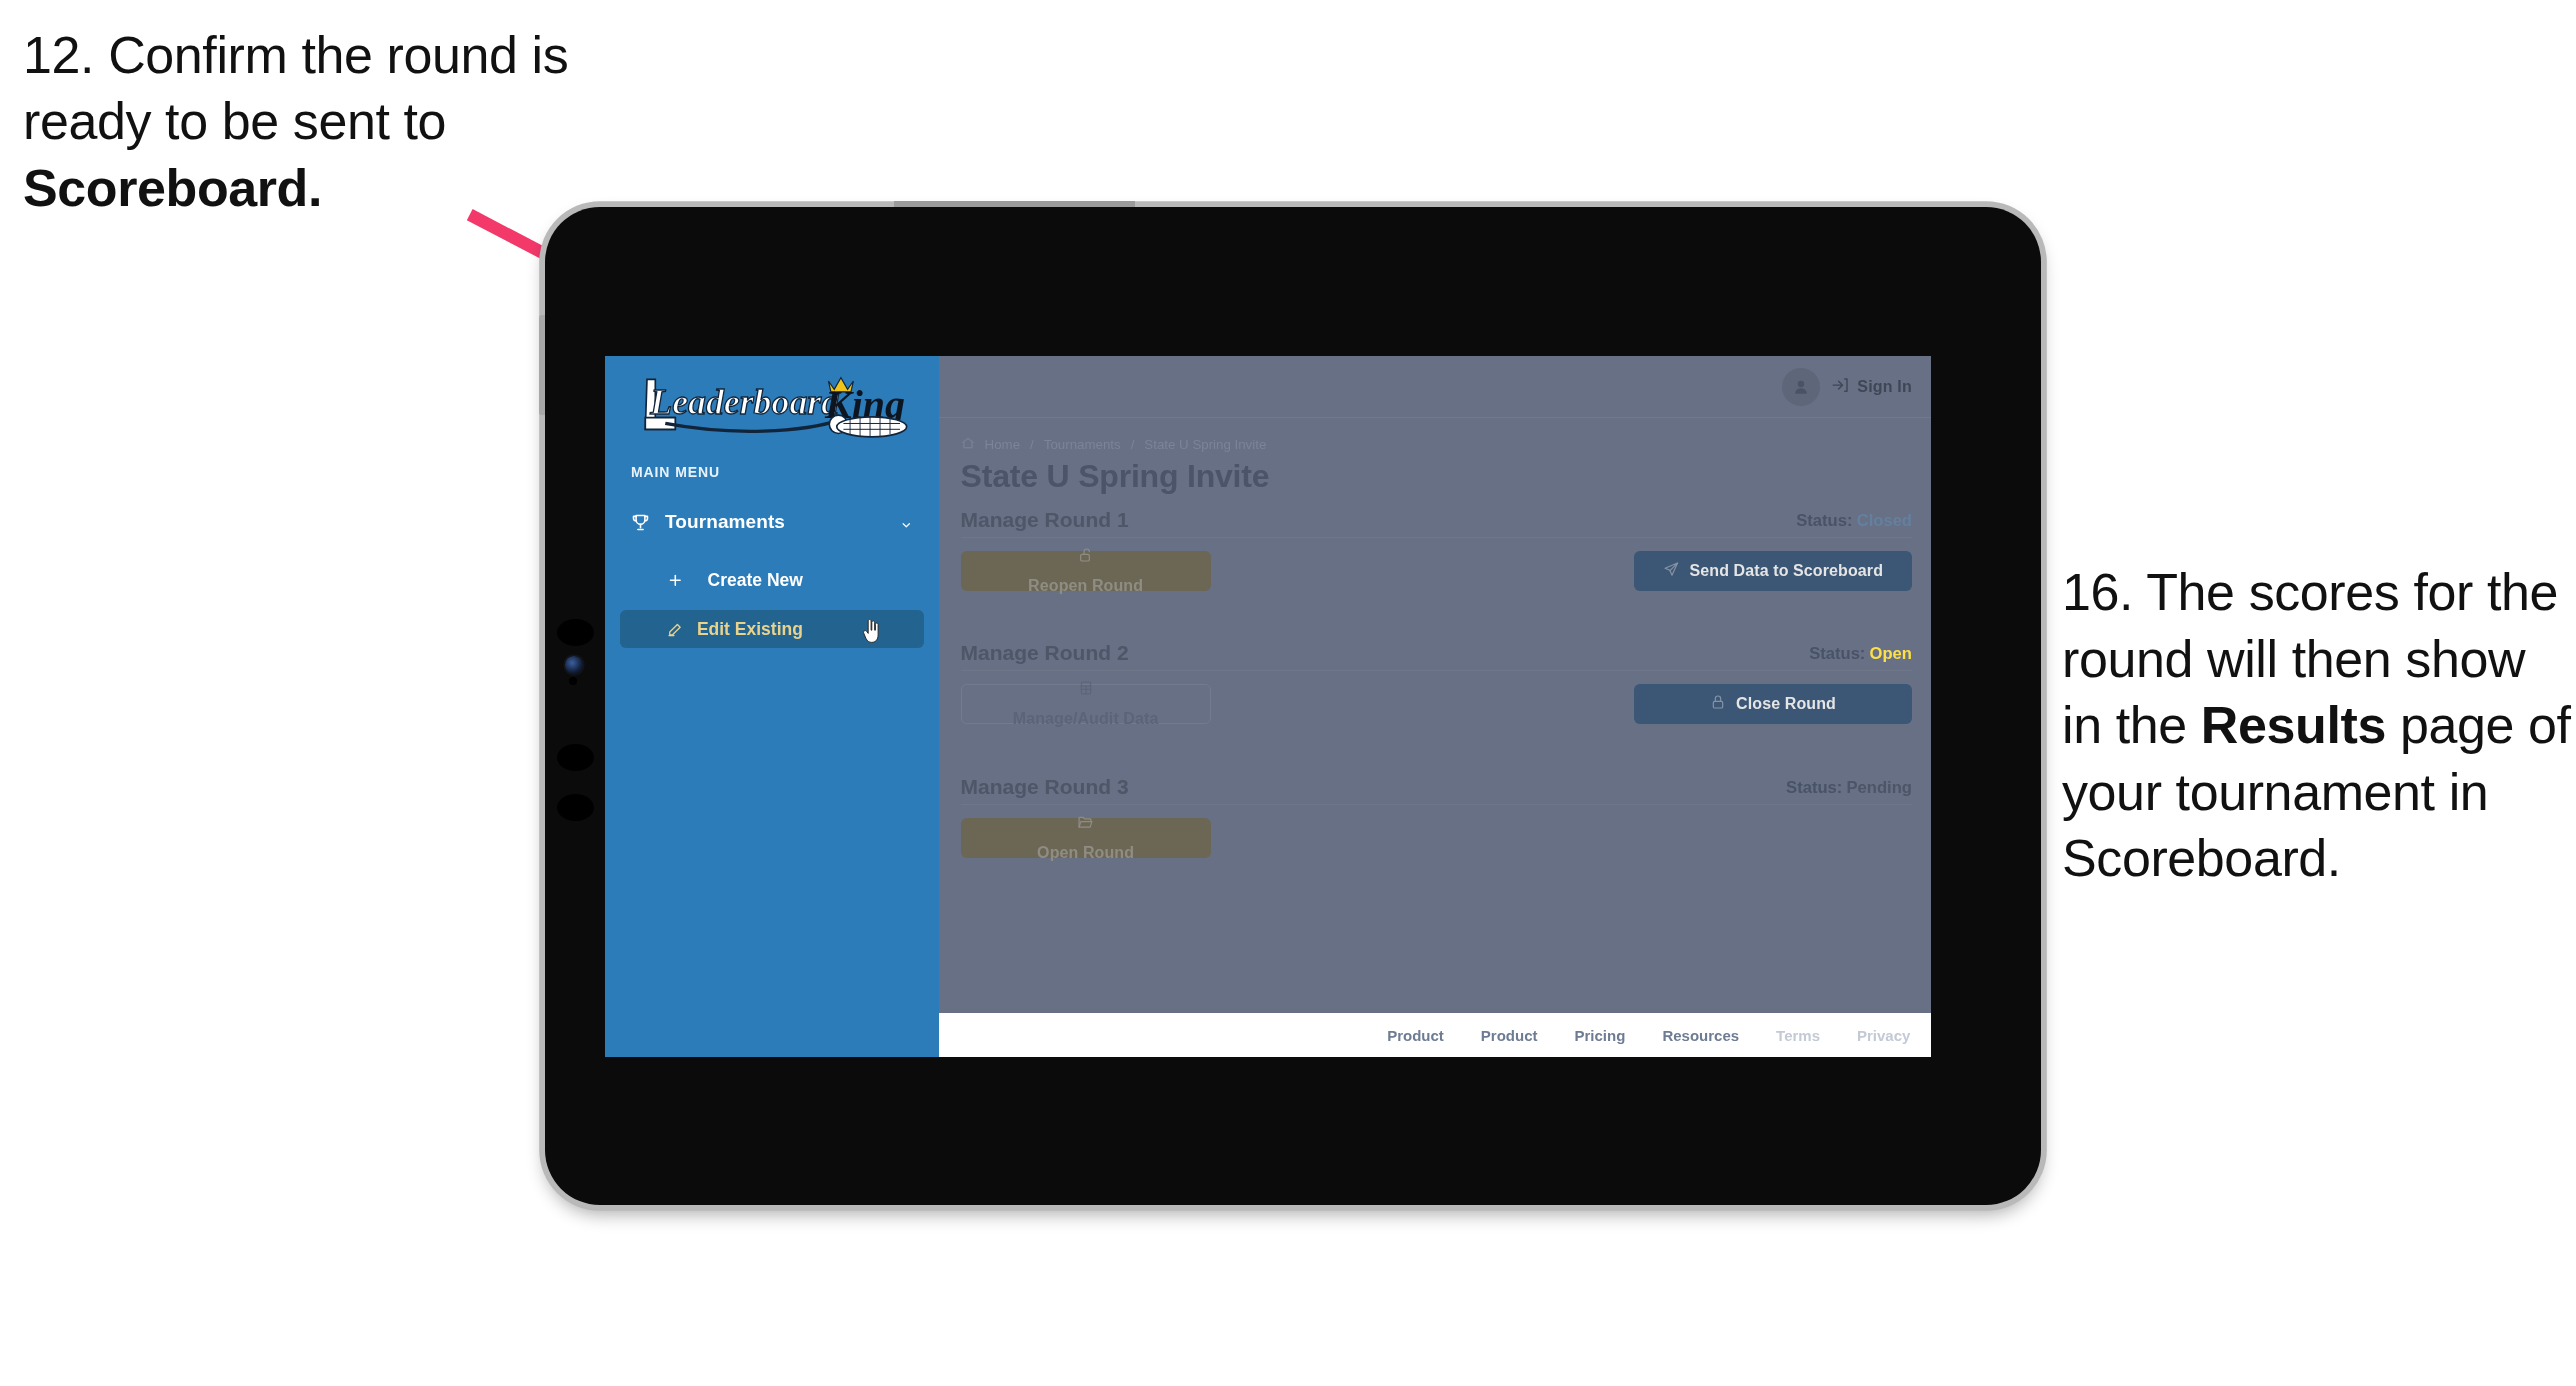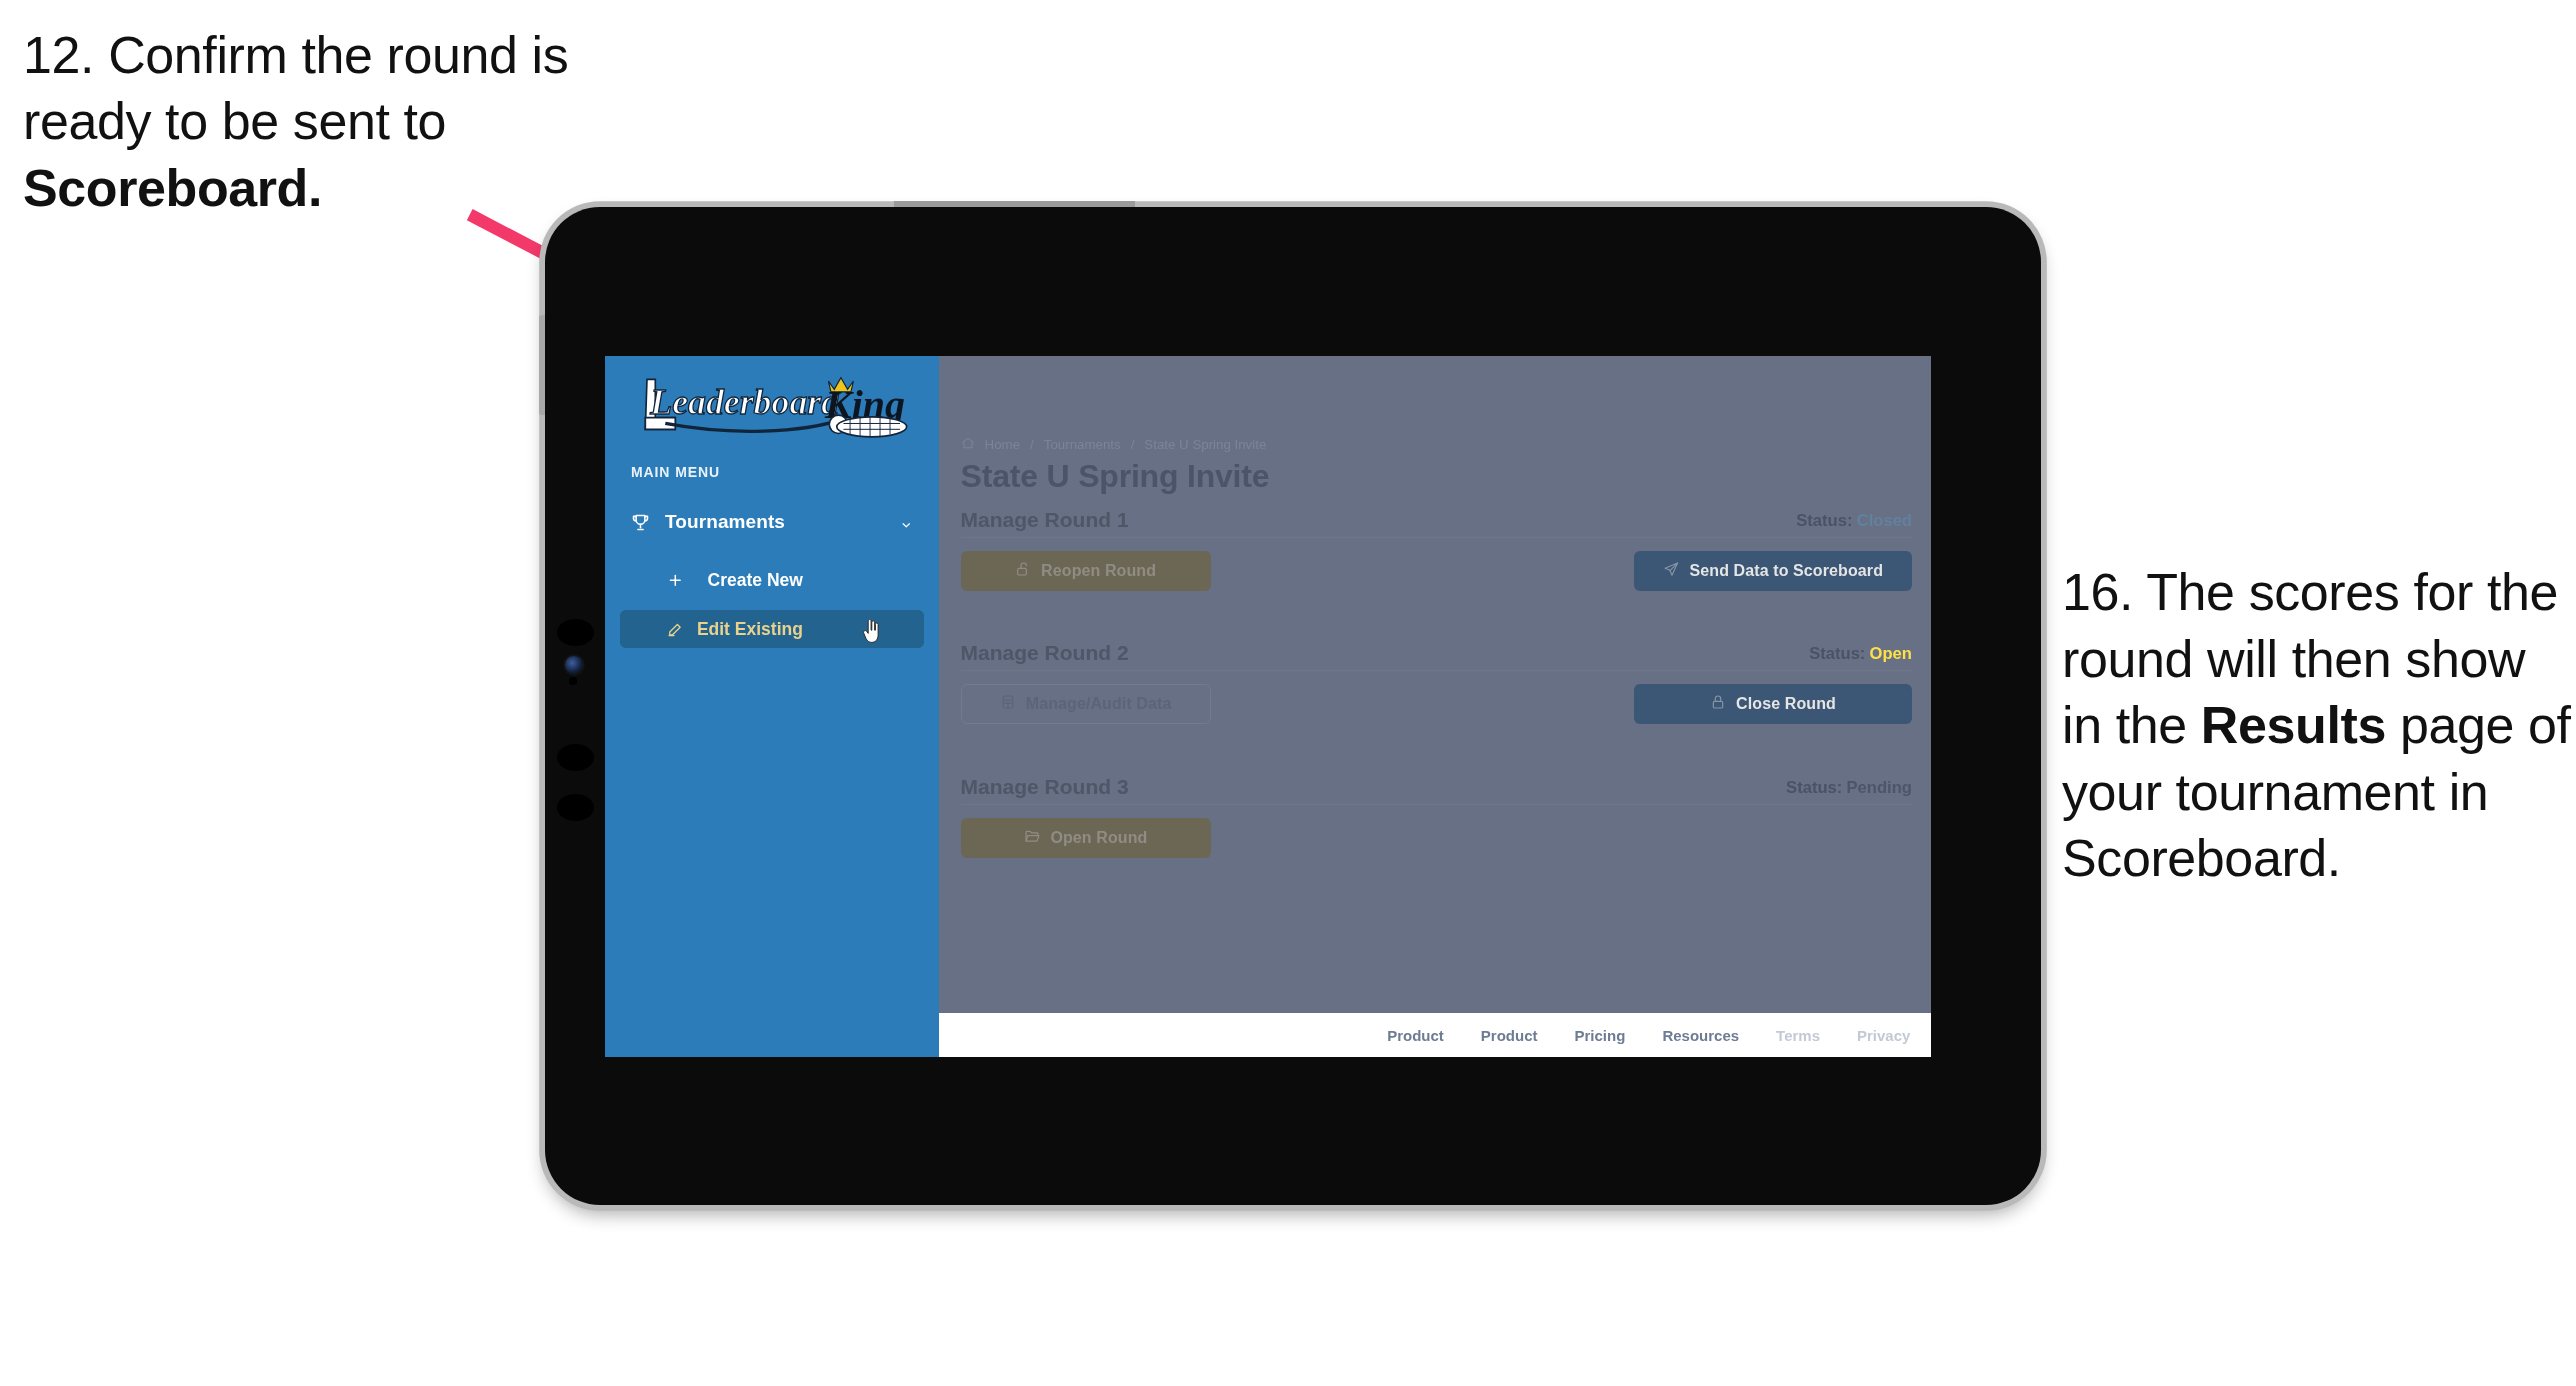--- a/index.html
+++ b/index.html
@@ -298,21 +298,21 @@
     border-radius: 5.8px;
     display: flex;
     align-items: center;
     justify-content: center;
     gap: 10px;
     font-size: 16px;
     font-weight: 700;
     box-sizing: border-box;
     letter-spacing: 0.1px;
   }
-  .btn-left  { left: 21.6px; }
+  .btn-left  { left: 21.6px; flex-direction: column; }
   .btn-right { right: 20px; }
   .round-block .btn { top: 43px; }
 
   .btn-disabled {
     background: #6c6655;
     color: #8f8d83;
     width: 250px;
   }
   .btn-ghost {
     background: transparent;
@@ -499,20 +499,38 @@
       <span class="nav-label">Edit Existing</span>
     </div>
 
     <svg id="cursor-pointer" viewBox="0 0 24 30">
       <path d="M8 2c0-1 .8-1.6 1.6-1.6S11.2 1 11.2 2v10.4h.8V3.6c0-1 .8-1.6 1.6-1.6s1.6.6 1.6 1.6v8.8h.8V6c0-1 .7-1.6 1.5-1.6S19 5 19 6v11.6c0 5.4-3 8.4-7 8.4-3.2 0-5-1.4-6.6-4.6L3 15.6c-.5-1 0-2.2 1-2.6 1-.4 2 0 2.5 1L8 16z" fill="#ffffff" stroke="#2a2a2a" stroke-width="1.1"></path>
     </svg>
   </div>
 
   <div id="main-content">
 
+    <div id="topbar">
+      <div id="avatar">
+        <svg width="20" height="20" viewBox="0 0 24 24" fill="#49526480">
+          <circle cx="12" cy="8.4" r="3.8" fill="#4a5365"></circle>
+          <path d="M5 20c0-3.9 3.1-6.4 7-6.4s7 2.5 7 6.4z" fill="#4a5365"></path>
+        </svg>
+      </div>
+      <div id="signin-button">
+        <span>
+          <svg width="18.3" height="18.3" viewBox="0 0 24 24" fill="none" stroke="#3f4756" stroke-width="1.9" stroke-linecap="round" stroke-linejoin="round">
+            <polyline points="10 17 15 12 10 7"></polyline>
+            <line x1="3" y1="12" x2="15" y2="12"></line>
+            <path d="M18 4h3v16h-3"></path>
+          </svg>
+        </span>
+        <span id="signin-label">Sign In</span>
+      </div>
+    </div>
 
     <div id="breadcrumb">
       <span>
         <svg width="14" height="14" viewBox="0 0 24 24" fill="none" stroke="#7b8498" stroke-width="1.8" stroke-linecap="round" stroke-linejoin="round">
           <path d="M3 11l9-7 9 7"></path>
             <path d="M5 10v10h14V10"></path>
         </svg>
       </span>
       <span class="crumb">Home</span>
       <span class="crumb-sep">/</span>

